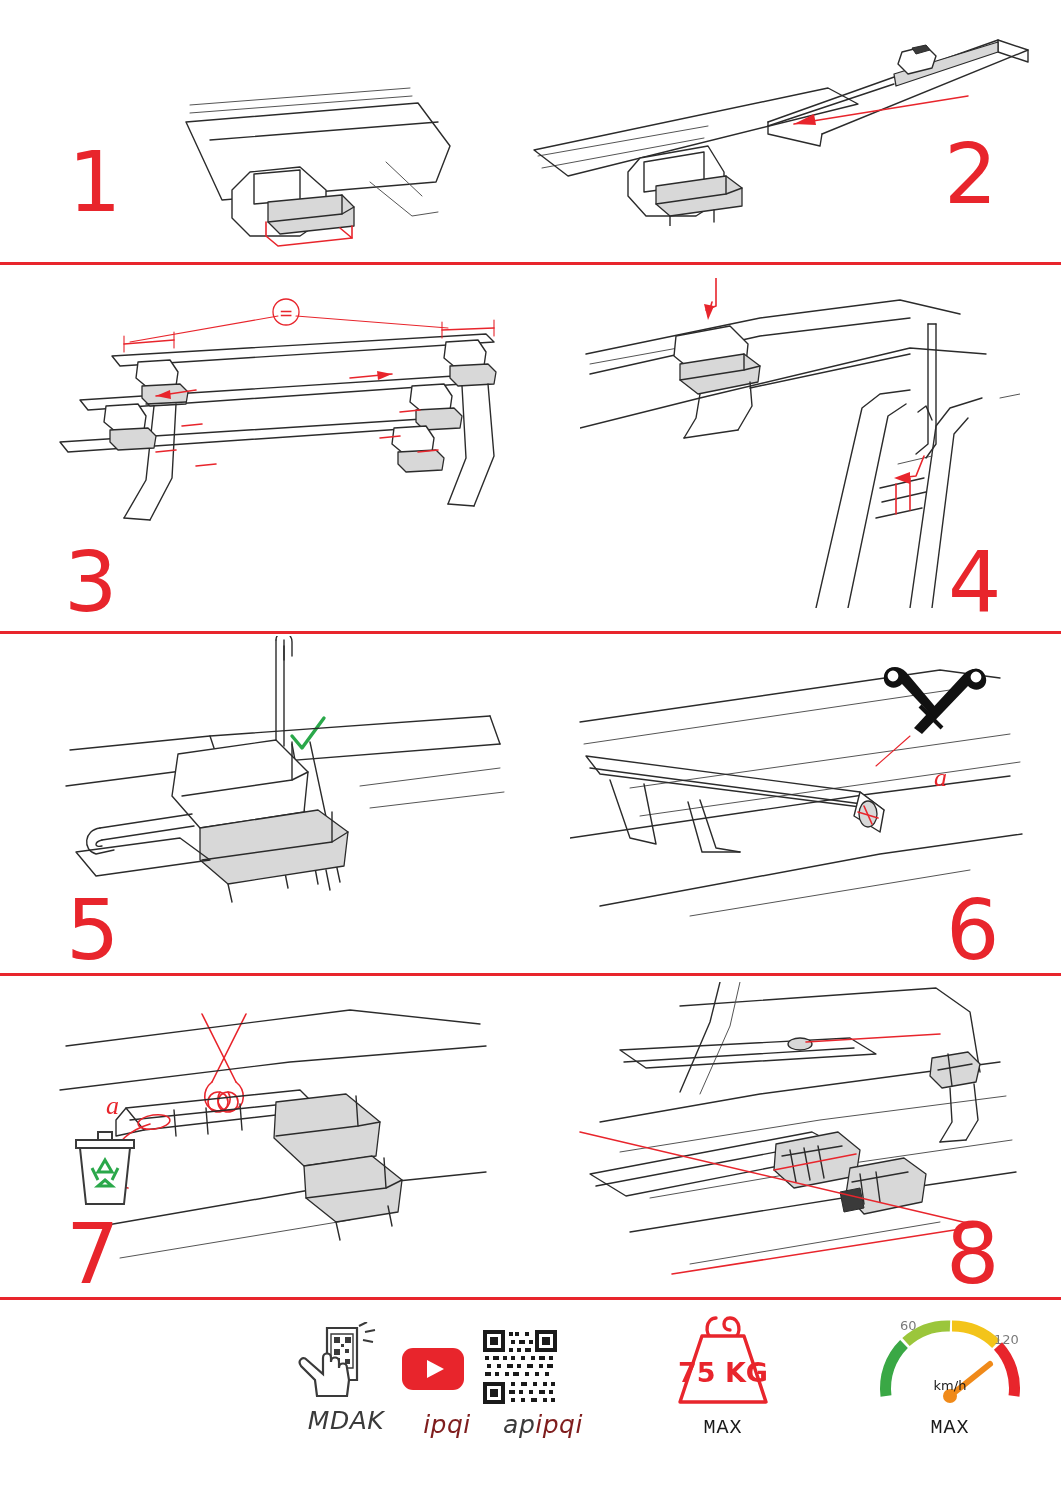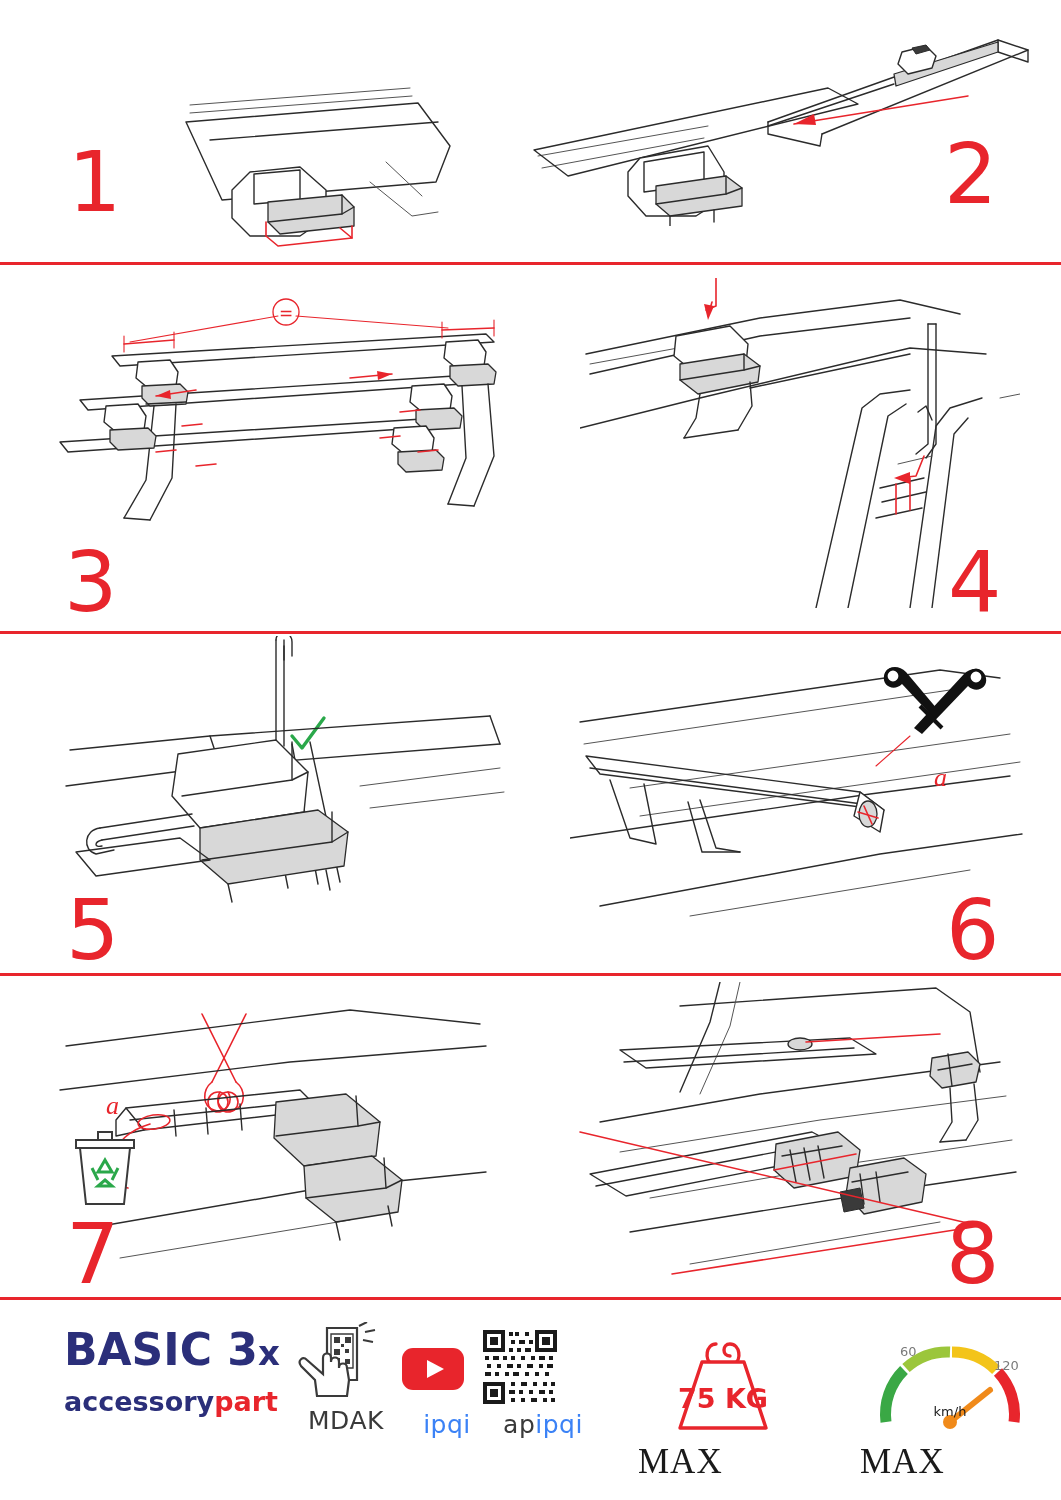--- a/index.html
+++ b/index.html
@@ -107,41 +107,41 @@
     font-size: 27px;
     font-weight: bold;
     line-height: 1;
   }
   .brand-sub .accessory { color: #2b2f7a; }
   .brand-sub .part { color: #e8252c; }
 
   .logo-col {
     position: absolute;
     text-align: center;
+    font-style: italic;
   }
   .logo-cap {
     font-family: "DejaVu Sans", sans-serif;
     font-size: 25px;
     color: #3a3a3a;
     letter-spacing: 0.5px;
   }
-  .logo-cap .red { color: #3b82f6; }
+  .logo-cap .red { color: #7f1d1d; }
 
   .mdak { left: 286px; top: 22px; width: 120px; }
 
   .max-col {
     position: absolute;
-    text-align: left;
-    margin-top: 26px;
+    text-align: center;
   }
   .max-weight { left: 638px; top: 10px; width: 170px; }
   .max-speed  { left: 860px; top: 10px; width: 180px; }
   .max-cap {
-    font-family: Liberation Serif, serif;
-    font-size: 35px;
+    font-family: Liberation Mono, monospace;
+    font-size: 20px;
     color: #1a1a1a;
     letter-spacing: 1px;
     margin-top: 2px;
   }
   .kg-text {
     font-family: "DejaVu Sans", sans-serif;
     font-size: 27px;
     fill: #e8252c;
     font-weight: bold;
   }
@@ -465,28 +465,20 @@
       <path class="ln" d="M380 160 L406 158"></path>
 
       <path class="rd" d="M20 150 L420 244"></path>
       <path class="rd" d="M112 292 L420 244"></path>
     </svg>
   </div>
   <div class="step-num n8">8</div>
 
   <div class="footer">
 
-    <div class="brand-block">
-      <div class="brand-title">
-        <span>BASIC 3</span><span class="x">x</span>
-      </div>
-      <div class="brand-sub">
-        <span class="accessory">accessory</span><span class="part">part</span>
-      </div>
-    </div>
 
     <div class="logo-col mdak">
       <svg width="110" height="80" viewBox="0 0 110 80">
         <path d="M36 6 L66 6 L66 58 L36 58 Z" fill="#fff" stroke="#3a3a3a" stroke-width="2.2"></path>
         <path d="M40 12 L62 12 L62 46 L40 46 Z" fill="#fff" stroke="#3a3a3a" stroke-width="1.4"></path>
         <g fill="#3a3a3a">
           <rect x="43" y="15" width="6" height="6"></rect>
             <rect x="54" y="15" width="6" height="6"></rect>
           <rect x="43" y="27" width="6" height="6"></rect>
             <rect x="54" y="27" width="4" height="4"></rect>

